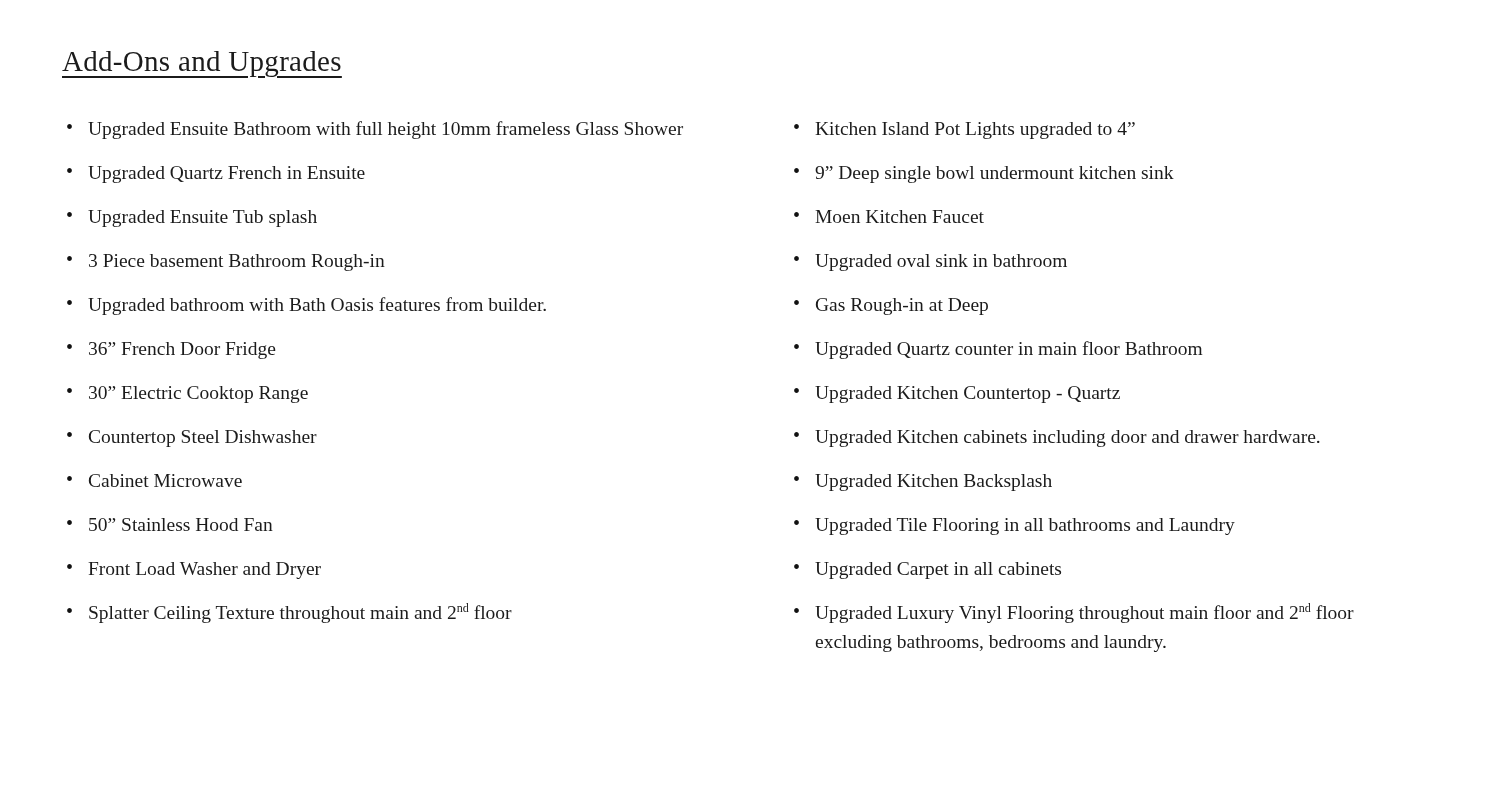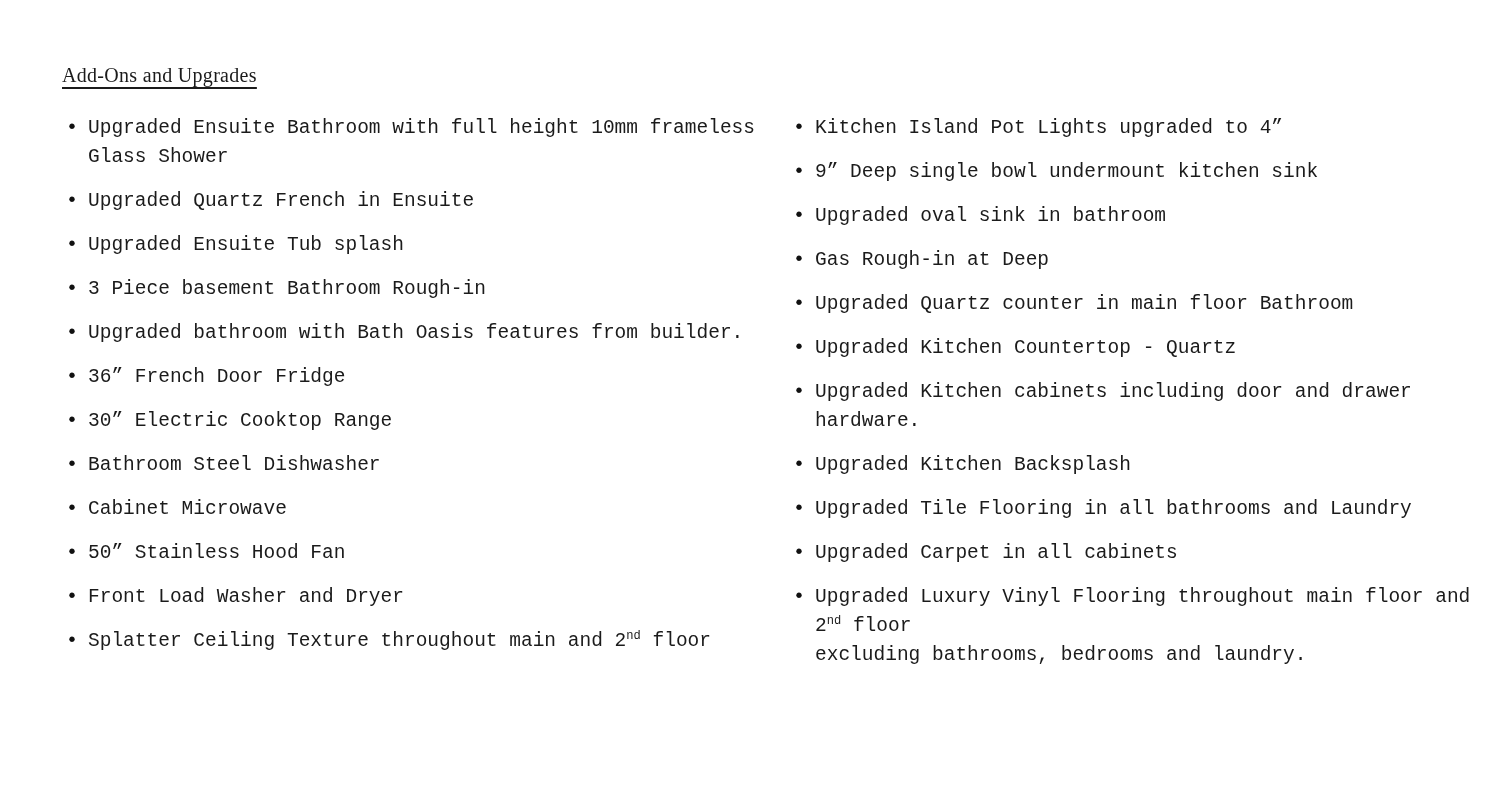--- a/index.html
+++ b/index.html
@@ -12,38 +12,37 @@
     width: 1500px;
     height: 799px;
     background: #ffffff;
     font-family: "Liberation Serif", serif;
     color: #1b1b1b;
     overflow: hidden;
   }
   .title {
     position: absolute;
     left: 62px;
-    top: 64px;
+    top: 45px;
     margin: 0;
-    font-size: 20px;
+    font-size: 29px;
     font-weight: 400;
     letter-spacing: 0.3px;
     text-decoration: underline;
     text-decoration-thickness: 1.5px;
     text-underline-offset: 5px;
     white-space: nowrap;
   }
   .columns {
     position: absolute;
     left: 0;
     top: 114px;
     width: 1500px;
     display: flex;
     align-items: flex-start;
-    font-family: Liberation Mono, monospace;
   }
   ul.col {
     list-style: none;
     margin: 0;
     padding: 0;
     width: 700px;
   }
   ul.col-left  { margin-left: 65px; }
   ul.col-right { margin-left: 27px; }
   ul.col li {
@@ -75,29 +74,30 @@
   <h1 class="title">Add-Ons and Upgrades</h1>
   <div class="columns">
     <ul class="col col-left">
         <li>Upgraded Ensuite Bathroom with full height 10mm frameless Glass Shower</li>
         <li>Upgraded Quartz French in Ensuite</li>
         <li>Upgraded Ensuite Tub splash</li>
         <li>3 Piece basement Bathroom Rough-in</li>
         <li>Upgraded bathroom with Bath Oasis features from builder.</li>
         <li>36” French Door Fridge</li>
         <li>30” Electric Cooktop Range</li>
-        <li>Bathroom Steel Dishwasher</li>
+        <li>Countertop Steel Dishwasher</li>
         <li>Cabinet Microwave</li>
         <li>50” Stainless Hood Fan</li>
         <li>Front Load Washer and Dryer</li>
         <li>Splatter Ceiling Texture throughout main and 2<sup>nd</sup> floor</li>
       </ul>
     <ul class="col col-right">
         <li>Kitchen Island Pot Lights upgraded to 4”</li>
         <li>9” Deep single bowl undermount kitchen sink</li>
+        <li>Moen Kitchen Faucet</li>
         <li>Upgraded oval sink in bathroom</li>
         <li>Gas Rough-in at Deep</li>
         <li>Upgraded Quartz counter in main floor Bathroom</li>
         <li>Upgraded Kitchen Countertop - Quartz</li>
         <li>Upgraded Kitchen cabinets including door and drawer hardware.</li>
         <li>Upgraded Kitchen Backsplash</li>
         <li>Upgraded Tile Flooring in all bathrooms and Laundry</li>
         <li>Upgraded Carpet in all cabinets</li>
         <li>Upgraded Luxury Vinyl Flooring throughout main floor and 2<sup>nd</sup> floor<br>excluding bathrooms, bedrooms and laundry.</li>
       </ul>

